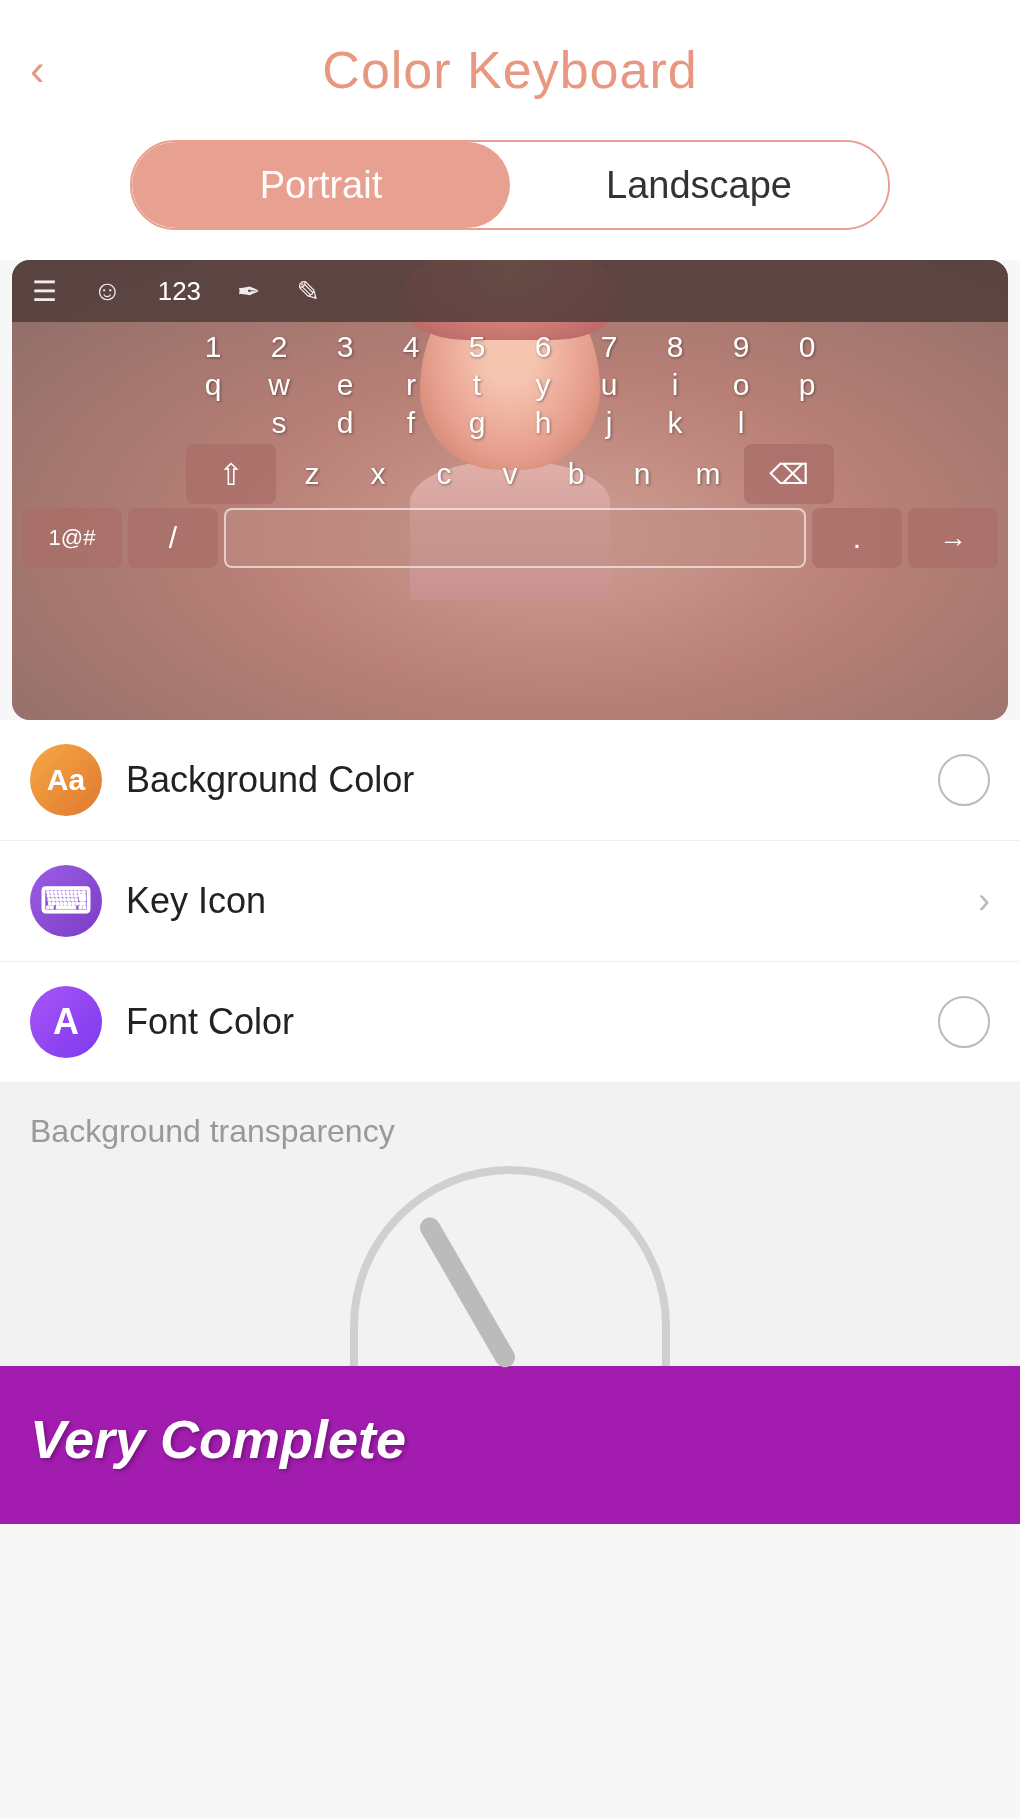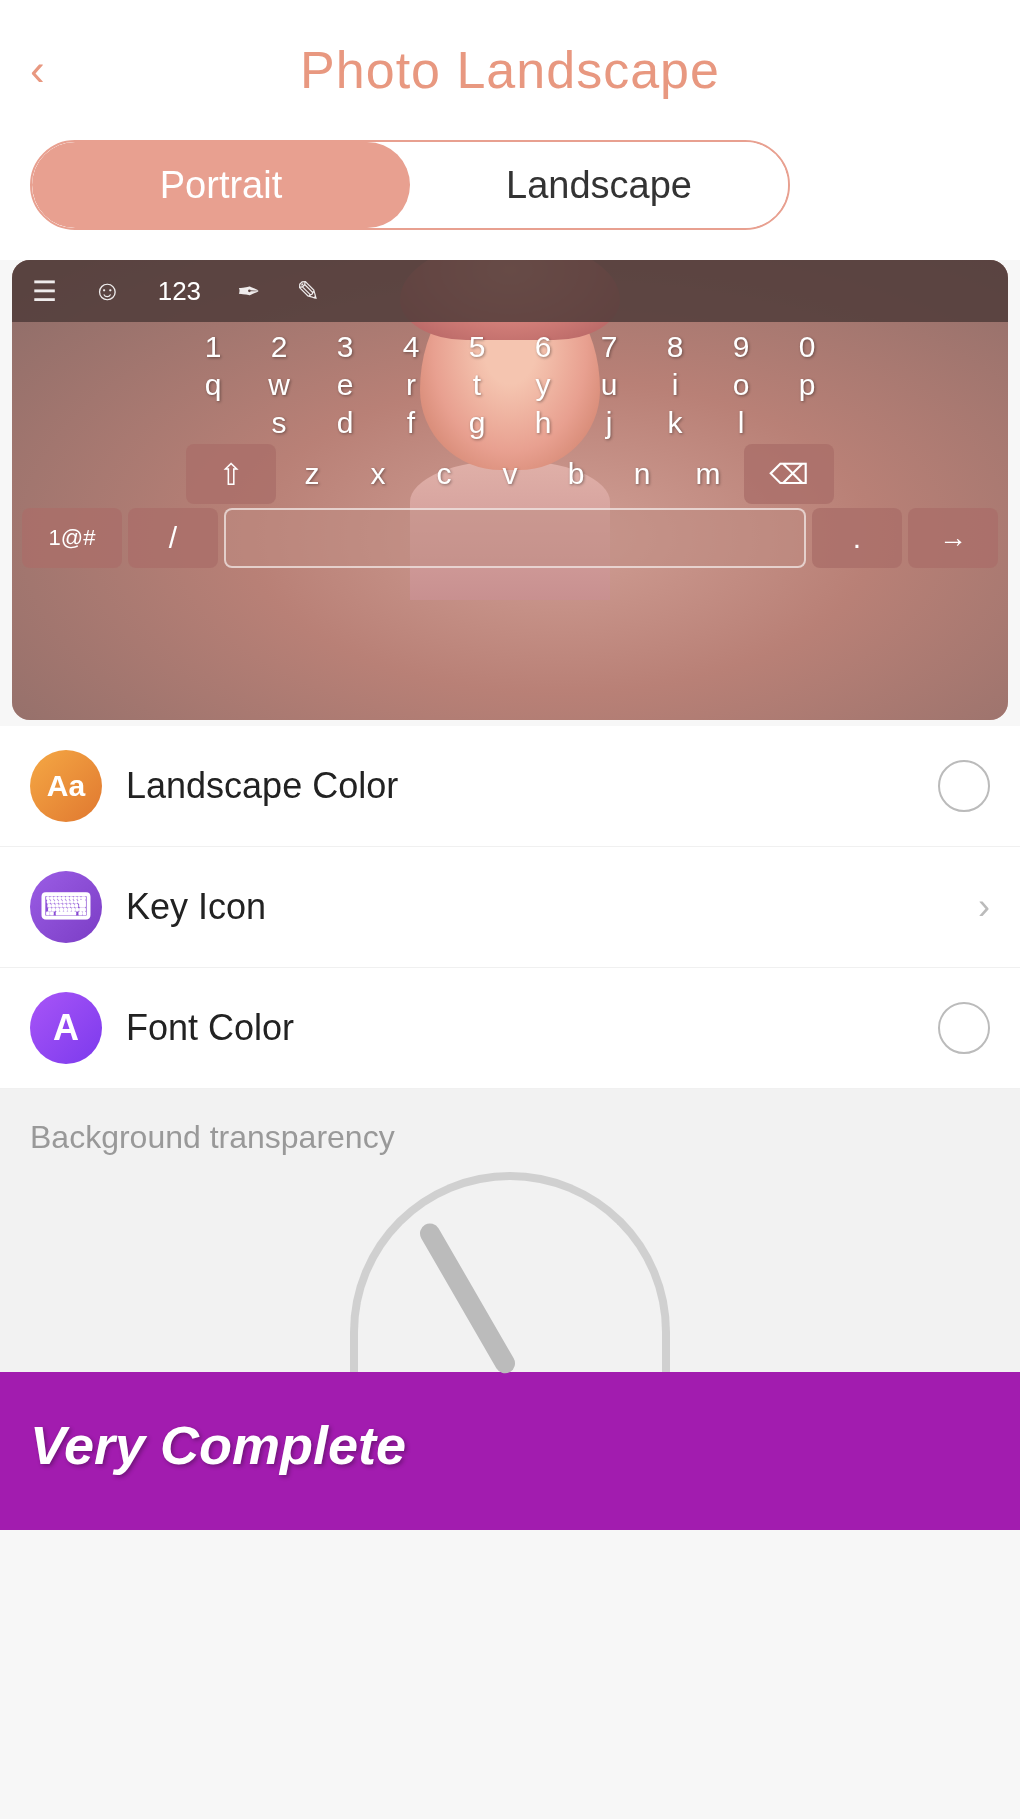--- a/index.html
+++ b/index.html
@@ -33,20 +33,21 @@
       color: #e89880;
       font-weight: 400;
       letter-spacing: 1px;
     }
 
     
     .segment-container {
       background: #fff;
       padding: 20px 30px 30px;
       display: flex;
+      justify-content: center;
     }
     .segment {
       display: flex;
       width: 760px;
       height: 90px;
       border: 2.5px solid #e8a090;
       border-radius: 50px;
       overflow: hidden;
       background: #fff;
     }
@@ -205,21 +206,21 @@
       display: flex;
       align-items: center;
       justify-content: center;
       color: #fff;
       font-size: 28px;
     }
 
     
     .settings-list {
       background: #22c55e;
-      margin-top: 6px;
+      margin-top: 0;
     }
     .settings-item {
       display: flex;
       align-items: center;
       padding: 24px 30px;
       border-bottom: 1px solid #f0f0f0;
       background: #fff;
     }
     .settings-icon-circle {
       width: 72px;
@@ -314,21 +315,21 @@
       line-height: 1.25;
       text-shadow: 2px 2px 4px rgba(0,0,0,0.3);
       font-style: italic;
     }
   </style>
 </head>
 <body>
 
 <div class="header">
   <span class="back-btn">‹</span>
-  <h1 class="header-title">Photo Landscape</h1>
+  <h1 class="header-title">Color Keyboard</h1>
 </div>
 
 <div class="segment-container">
   <div class="segment">
     <div class="segment-btn active">
       <span>Portrait</span>
     </div>
     <div class="segment-btn inactive">
       <span>Landscape</span>
     </div>
@@ -413,21 +414,21 @@
     </div>
   </div>
 </div>
 
 <div class="settings-list">
 
   <div class="settings-item">
     <div class="settings-icon-circle icon-bg-orange">
       <span>Aa</span>
     </div>
-    <span class="settings-label">Landscape Color</span>
+    <span class="settings-label">Background Color</span>
     <div class="settings-radio"></div>
   </div>
 
   <div class="settings-item">
     <div class="settings-icon-circle icon-bg-purple" style="font-size:36px;">
       <span>⌨</span>
     </div>
     <span class="settings-label">Key Icon</span>
     <span class="settings-chevron">›</span>
   </div>

